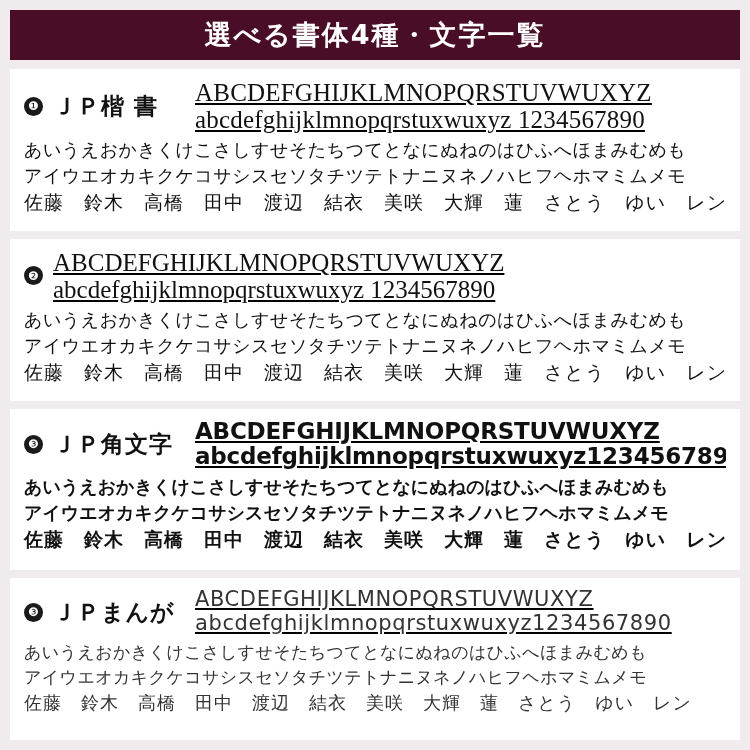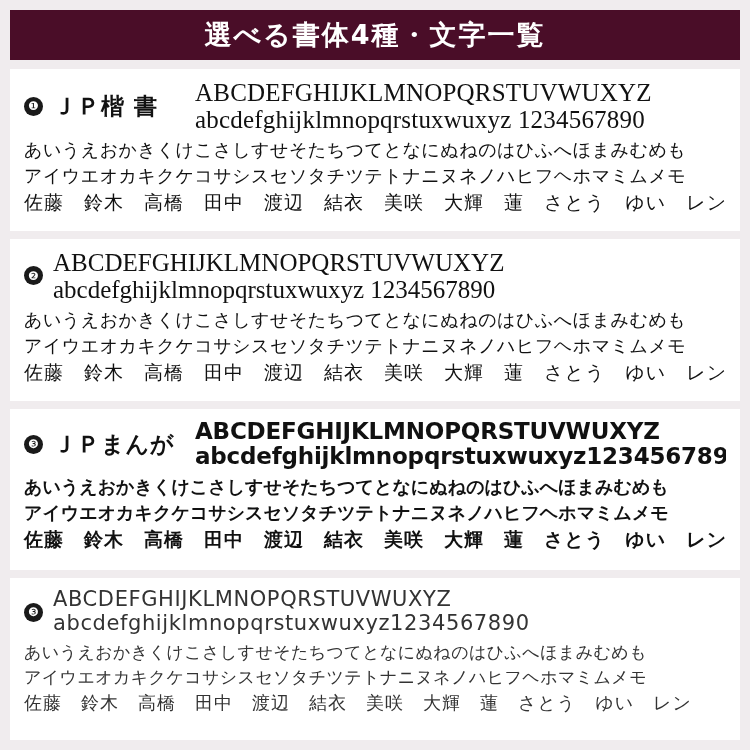--- a/index.html
+++ b/index.html
@@ -78,20 +78,21 @@
     font-family: "DejaVu Sans", "Liberation Sans", sans-serif;
     letter-spacing: 1px;
     min-width: 132px;
   }
   .latin-block {
     display: flex;
     flex-direction: column;
     justify-content: center;
     flex: 1;
     overflow: hidden;
+    text-decoration: underline;
   }
   .latin-upper, .latin-lower {
     white-space: nowrap;
     color: #111111;
   }
   .kana-line, .names-line {
     white-space: nowrap;
     color: #111111;
     margin-top: 2px;
     font-family: "DejaVu Sans", "Liberation Sans", sans-serif;
@@ -215,36 +216,37 @@
       <div class="card-body">
         <div class="kana-line">あいうえおかきくけこさしすせそたちつてとなにぬねのはひふへほまみむめも</div>
         <div class="kana-line">アイウエオカキクケコサシスセソタチツテトナニヌネノハヒフヘホマミムメモ</div>
         <div class="names-line">佐藤　鈴木　高橋　田中　渡辺　結衣　美咲　大輝　蓮　さとう　ゆい　レン</div>
       </div>
     </div>
 
     <div class="card s3">
       <div class="card-top">
         <span class="num">❸</span>
+        <span class="font-name">ＪＰ角文字</span>
+        <span class="latin-block">
+          <span class="latin-upper">ABCDEFGHIJKLMNOPQRSTUVWUXYZ</span>
+          <span class="latin-lower">abcdefghijklmnopqrstuxwuxyz1234567890</span>
+        </span>
+      </div>
+      <div class="card-body">
+        <div class="kana-line">あいうえおかきくけこさしすせそたちつてとなにぬねのはひふへほまみむめも</div>
+        <div class="kana-line">アイウエオカキクケコサシスセソタチツテトナニヌネノハヒフヘホマミムメモ</div>
+        <div class="names-line">佐藤　鈴木　高橋　田中　渡辺　結衣　美咲　大輝　蓮　さとう　ゆい　レン</div>
+      </div>
+    </div>
+
+    <div class="card s4">
+      <div class="card-top">
+        <span class="num">❸</span>
         <span class="font-name">ＪＰまんが</span>
-        <span class="latin-block">
-          <span class="latin-upper">ABCDEFGHIJKLMNOPQRSTUVWUXYZ</span>
-          <span class="latin-lower">abcdefghijklmnopqrstuxwuxyz1234567890</span>
-        </span>
-      </div>
-      <div class="card-body">
-        <div class="kana-line">あいうえおかきくけこさしすせそたちつてとなにぬねのはひふへほまみむめも</div>
-        <div class="kana-line">アイウエオカキクケコサシスセソタチツテトナニヌネノハヒフヘホマミムメモ</div>
-        <div class="names-line">佐藤　鈴木　高橋　田中　渡辺　結衣　美咲　大輝　蓮　さとう　ゆい　レン</div>
-      </div>
-    </div>
-
-    <div class="card s4">
-      <div class="card-top">
-        <span class="num">❸</span>
         <span class="latin-block">
           <span class="latin-upper">ABCDEFGHIJKLMNOPQRSTUVWUXYZ</span>
           <span class="latin-lower">abcdefghijklmnopqrstuxwuxyz1234567890</span>
         </span>
       </div>
       <div class="card-body">
         <div class="kana-line">あいうえおかきくけこさしすせそたちつてとなにぬねのはひふへほまみむめも</div>
         <div class="kana-line">アイウエオカキクケコサシスセソタチツテトナニヌネノハヒフヘホマミムメモ</div>
         <div class="names-line">佐藤　鈴木　高橋　田中　渡辺　結衣　美咲　大輝　蓮　さとう　ゆい　レン</div>
       </div>

